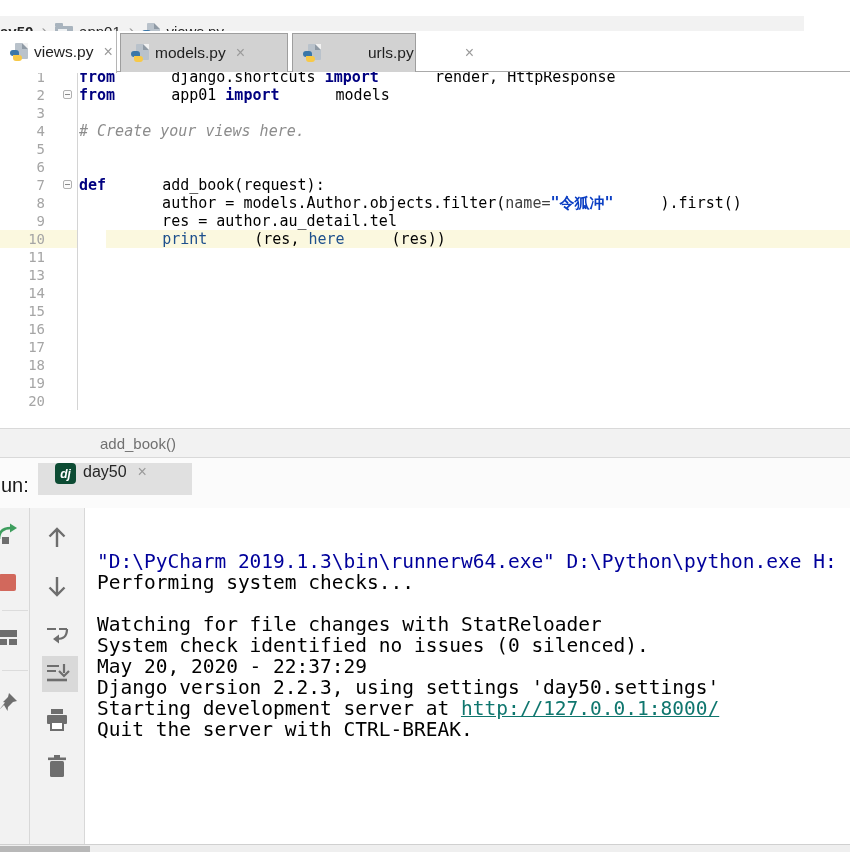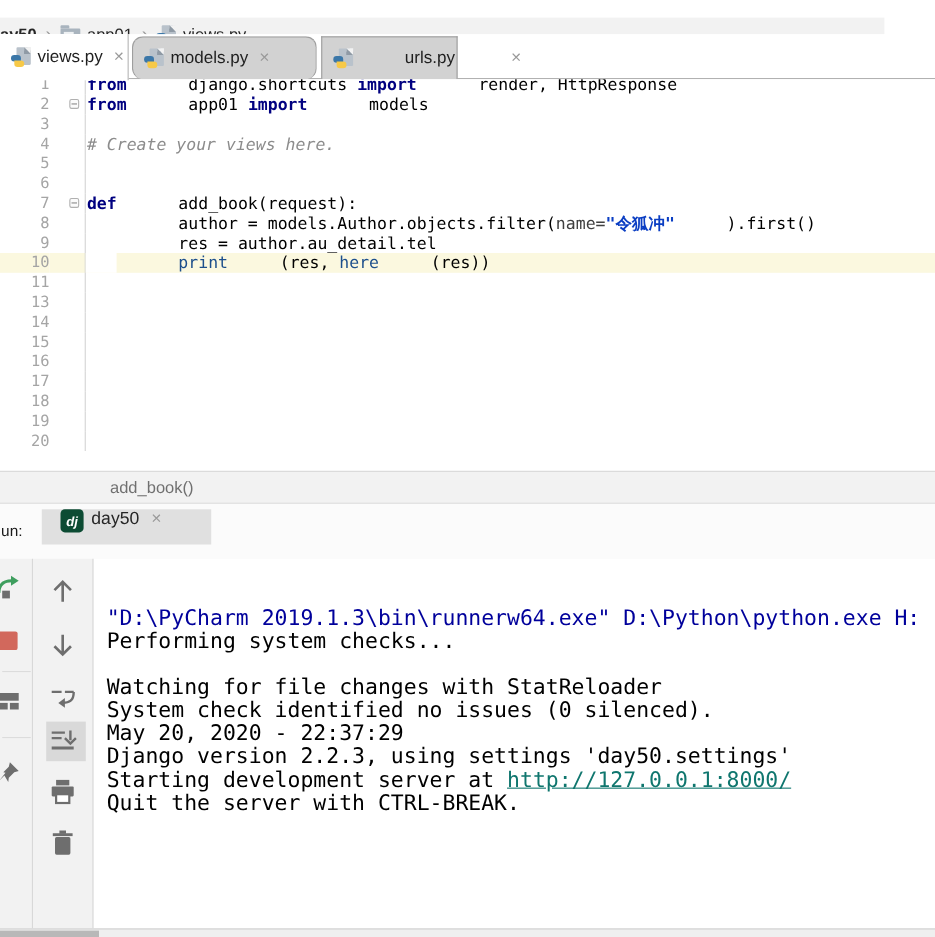--- a/index.html
+++ b/index.html
@@ -67,21 +67,21 @@
   .tk-builtin { color:#1d4f8c; }
 
   
   .methodbar { position:absolute; left:0; top:428px; width:850px; height:30px; background:#f2f2f2;
                border-top:1px solid #d9d9d9; border-bottom:1px solid #d9d9d9;
                display:flex; align-items:center; font-size:15px; color:#707070;
                padding-left:100px; }
 
   
   .runheader { position:absolute; left:0; top:458px; width:850px; height:50px; background:#fbfbfb; }
-  .run-label { position:absolute; left:1px; top:16px; font-size:14px; color:#1a1a1a; }
+  .run-label { position:absolute; left:1px; top:16px; font-size:20px; color:#1a1a1a; }
   .runtab { position:absolute; left:38px; top:5px; width:154px; height:32px; background:#e0e0e0;
             display:flex; gap:7px; padding-left:17px;
             font-size:16px; color:#262626; }
   .dj-icon { width:21px; height:21px; background:#0c4b33; border-radius:4px; color:#fff;
              font-weight:bold; font-style:italic; font-size:12px; display:flex;
              align-items:center; justify-content:center; }
 
   
   .consolewrap { position:absolute; left:0; top:508px; width:850px; height:336px; background:#fff; }
   .col1 { position:absolute; left:0; top:0; width:30px; height:336px; background:#f2f2f2;
@@ -127,21 +127,21 @@
   <div class="tabbar">
     <div class="etab active" style="left:0;width:117px;">
       <span class="pyfile-icon">
           <span class="file"></span>
           <span class="py-b"></span>
           <span class="py-y"></span>
         </span>
       <span>views.py</span>
       <span class="tab-close">×</span>
     </div>
-    <div class="etab inactive" style="left:120px;width:168px;border-radius:10px;">
+    <div class="etab inactive" style="left:120px;width:168px;">
       <span class="pyfile-icon">
           <span class="file"></span>
           <span class="py-b"></span>
           <span class="py-y"></span>
         </span>
       <span>models.py</span>
       <span class="tab-close">×</span>
     </div>
     <div class="etab inactive" style="left:292px;width:124px;gap:47px;">
       <span class="pyfile-icon">

